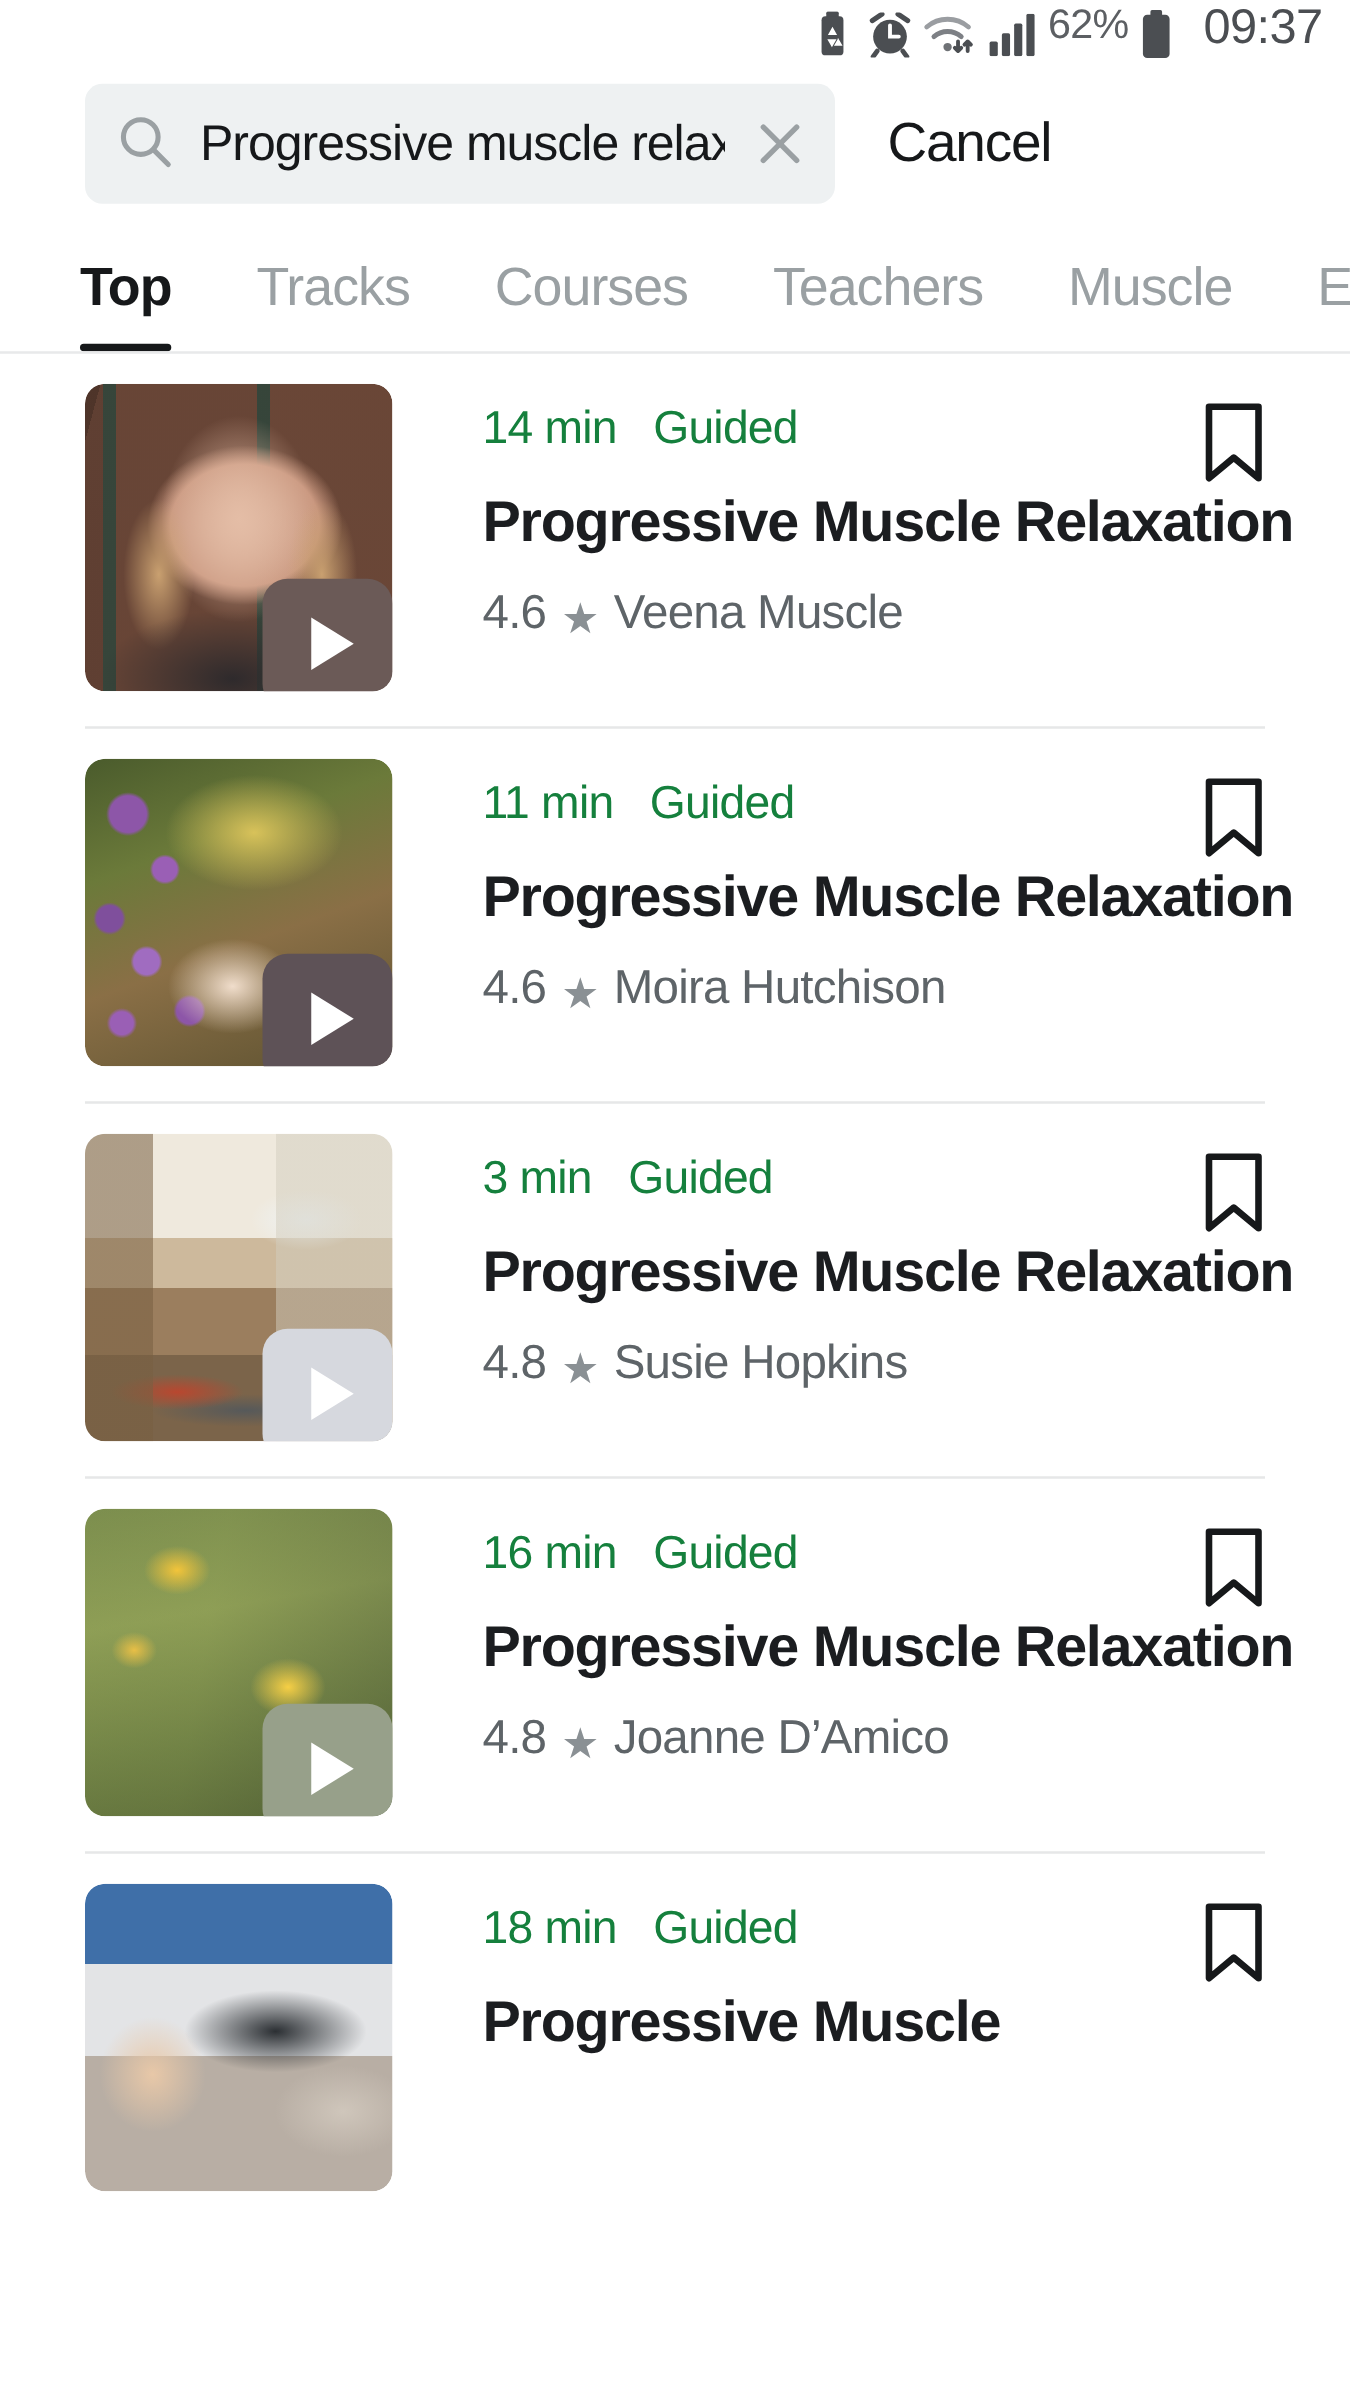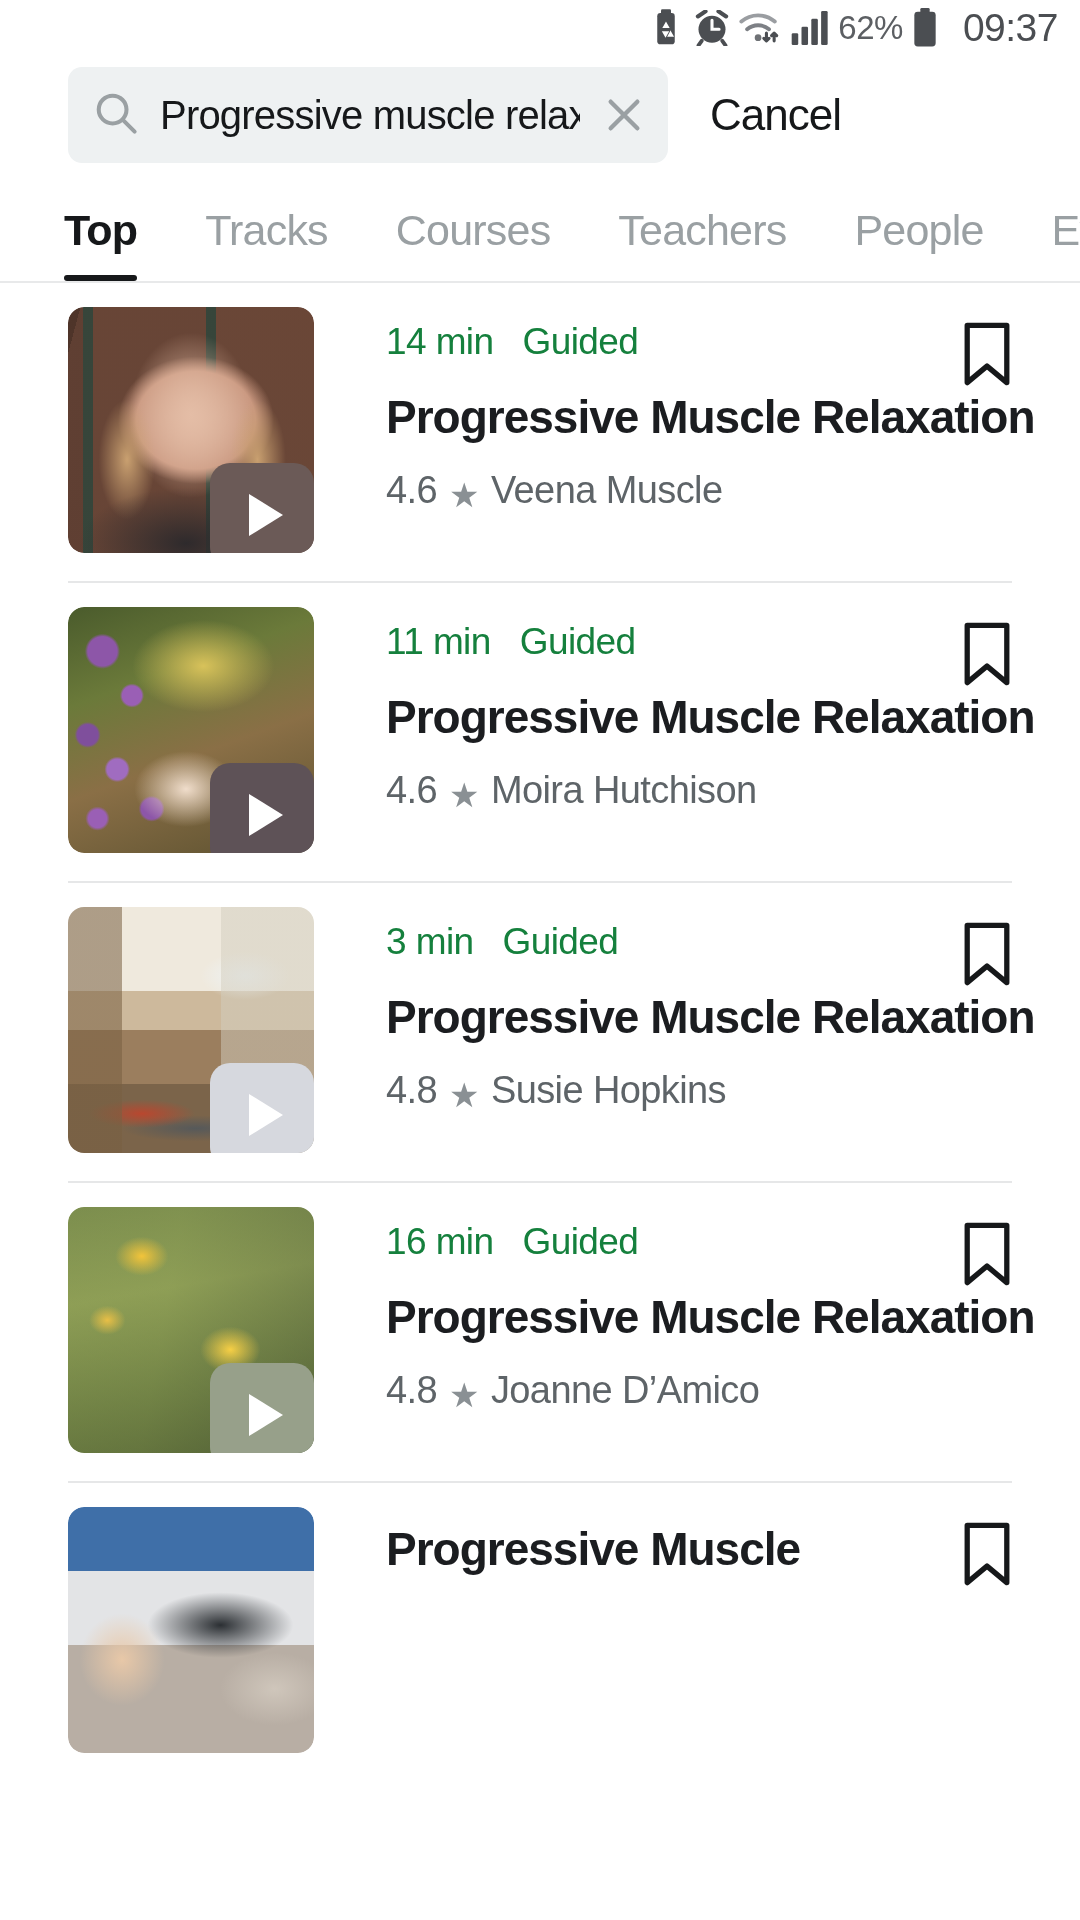--- a/index.html
+++ b/index.html
@@ -9,21 +9,20 @@
     background:#ffffff;
     color:#1f2124;
     overflow:hidden;
     position:relative;
   }
 
   
   .statusbar{
     height:56px;
     display:flex;
-    align-items:center;
     justify-content:flex-end;
     padding:0 22px 0 0;
     gap:9px;
   }
   .statusbar .sb-icon{ display:flex; align-items:center; }
   .sb-text{
     font-size:33px;
     color:#5c5f63;
     letter-spacing:-0.5px;
     font-weight:400;
@@ -332,21 +331,21 @@
   <div class="tab">
     <span>Tracks</span>
   </div>
   <div class="tab">
     <span>Courses</span>
   </div>
   <div class="tab">
     <span>Teachers</span>
   </div>
   <div class="tab">
-    <span>People</span>
+    <span>Muscle</span>
   </div>
   <div class="tab">
     <span>Events</span>
   </div>
 </div>
 <div class="tabs-divider"></div>
 
 <div class="list">
 
   <div class="item">
@@ -459,20 +458,25 @@
         </svg>
     </div>
   </div>
   <div class="divider"></div>
 
   <div class="item">
     <div class="thumb-wrap">
       <div class="thumb img-4"></div>
     </div>
     <div class="meta">
+      <div class="meta-top">
+        <span>18 min</span>
+        <span>&nbsp;</span>
+        <span>Guided</span>
+      </div>
       <div class="meta-title">Progressive Muscle</div>
     </div>
     <div class="bookmark">
       <svg width="54" height="66" viewBox="0 0 24 30">
           <path d="M3 2 h18 v26 l-9 -7.5 l-9 7.5 z" stroke="#16181a" stroke-width="2.4" fill="none" stroke-linejoin="round"></path>
         </svg>
     </div>
   </div>
 
 </div>

